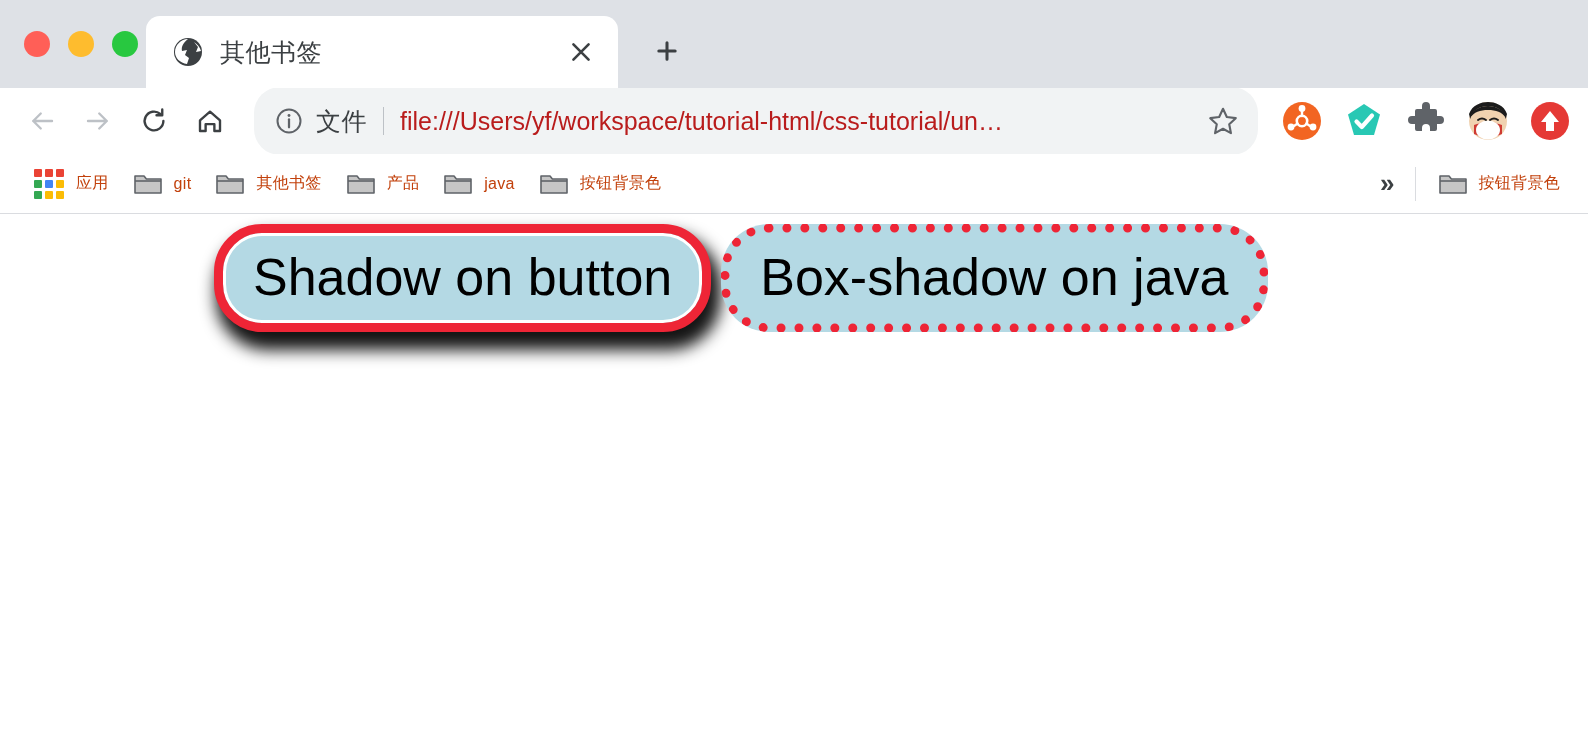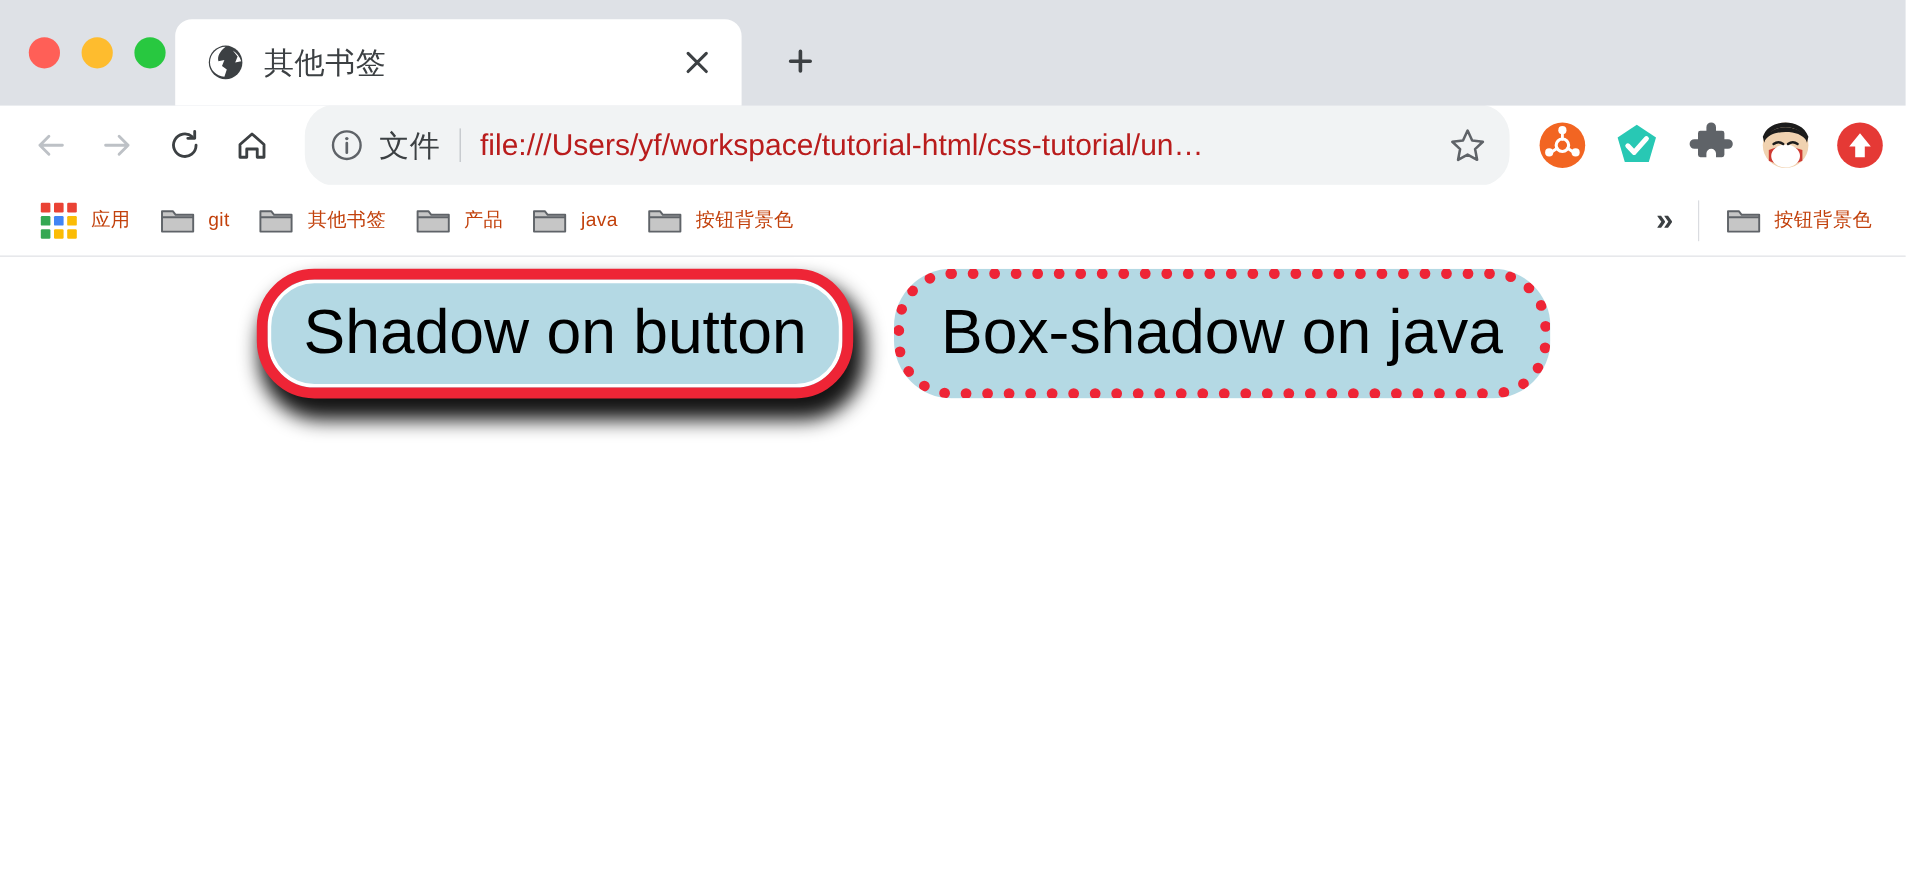--- a/index.html
+++ b/index.html
@@ -249,21 +249,21 @@
     position: relative;
     overflow: hidden;
   }
   .btn-row {
     position: absolute;
     left: 0;
     top: 10px;
     display: flex;
     align-items: center;
     padding-left: 214px;
-    gap: 34px;
+    gap: 10px;
   }
   .demo-btn {
     font-family: "Liberation Sans", sans-serif;
     font-size: 52px;
     line-height: 1;
     background: #b4d9e4;
     color: #000000;
     padding: 18px 30px 20px 30px;
     box-sizing: border-box;
     cursor: pointer;

